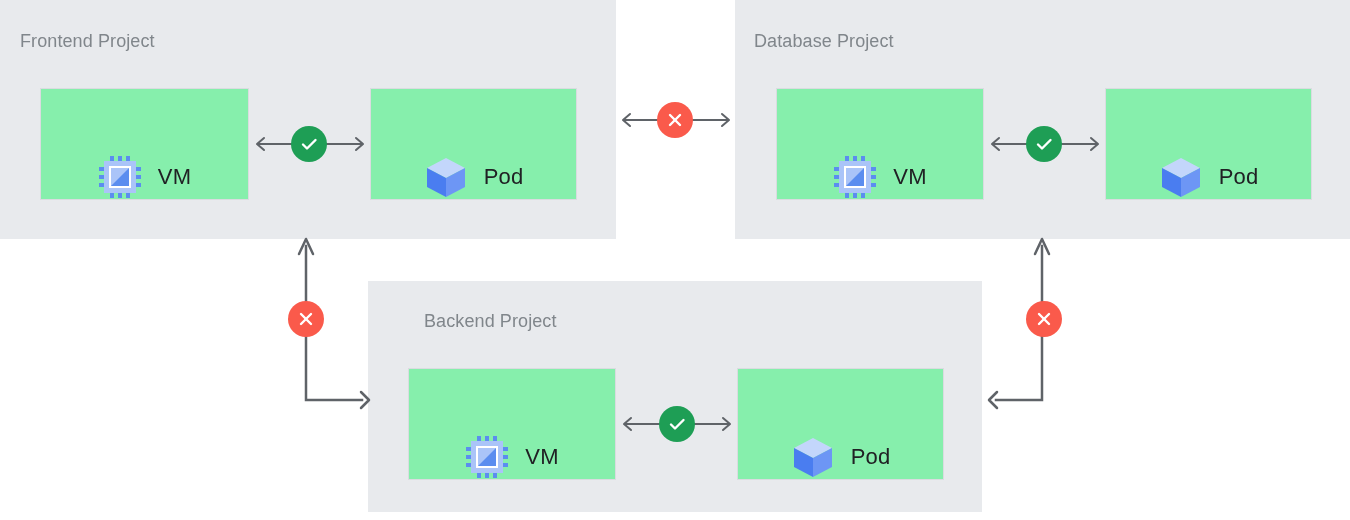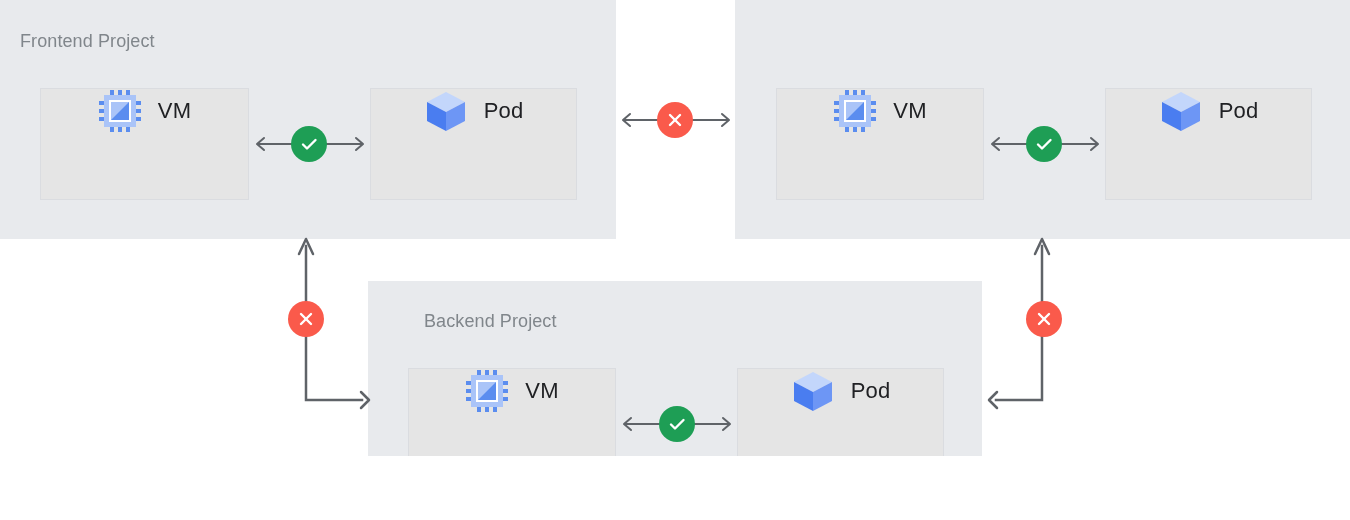--- a/index.html
+++ b/index.html
@@ -4,21 +4,21 @@
 <title>Project Connectivity Diagram</title>
 <style>
   html,body{margin:0;padding:0;background:#ffffff;}
   body{
     font-family:"Liberation Sans","DejaVu Sans",sans-serif;
     -webkit-font-smoothing:antialiased;
   }
   #stage{
     position:relative;
     width:1350px;
-    height:456px;
+    height:512px;
     background:#ffffff;
     overflow:hidden;
   }
 
   
   .panel{
     position:absolute;
     background:#e8eaed;
     box-sizing:border-box;
   }
@@ -26,25 +26,25 @@
     position:absolute;
     font-size:18px;
     color:#80868b;
     letter-spacing:0.1px;
     white-space:nowrap;
   }
 
   
   .card{
     position:absolute;
-    background:#e5e5e5;
+    background:#86efac;
     border:1px solid #dadce0;
     box-sizing:border-box;
     display:flex;
-    align-items:flex-start;
+    align-items:flex-end;
     justify-content:center;
   }
   .card-inner{
     display:flex;
     align-items:center;
     gap:16px;
   }
   .card-label{
     font-size:22px;
     color:#202124;
@@ -135,20 +135,21 @@
           <path d="M3 13 L22 23 L22 42 L3 32 Z" fill="#4a7df0"></path>
           <path d="M41 13 L41 32 L22 42 L22 23 Z" fill="#6d96f5"></path>
         </svg>
       </span>
       <span class="card-label">Pod</span>
     </div>
   </div>
 
   <div class="panel" style="left:735px;top:0px;width:615px;height:239px;">
   </div>
+  <div class="panel-title" style="left:754px;top:31px;">Database Project</div>
 
   <div class="card" style="left:776px;top:88px;width:208px;height:112px;">
     <div class="card-inner">
       <span class="icon-wrap">
         <svg width="44" height="44" viewBox="0 0 44 44" aria-hidden="true">
           <g fill="#5b8def">
             <rect x="12" y="1" width="4" height="6"></rect>
               <rect x="20" y="1" width="4" height="6"></rect>
               <rect x="28" y="1" width="4" height="6"></rect>
             <rect x="12" y="37" width="4" height="6"></rect>

